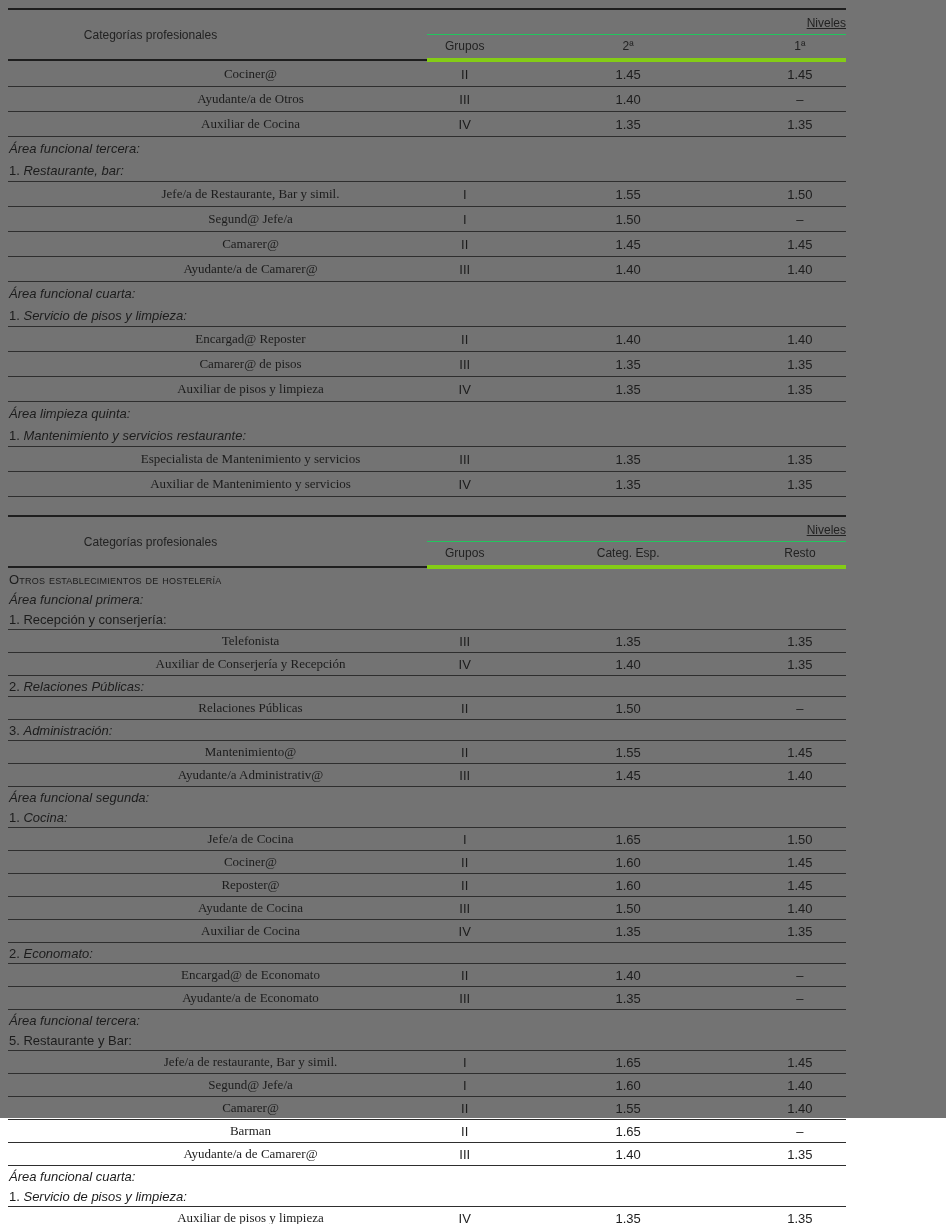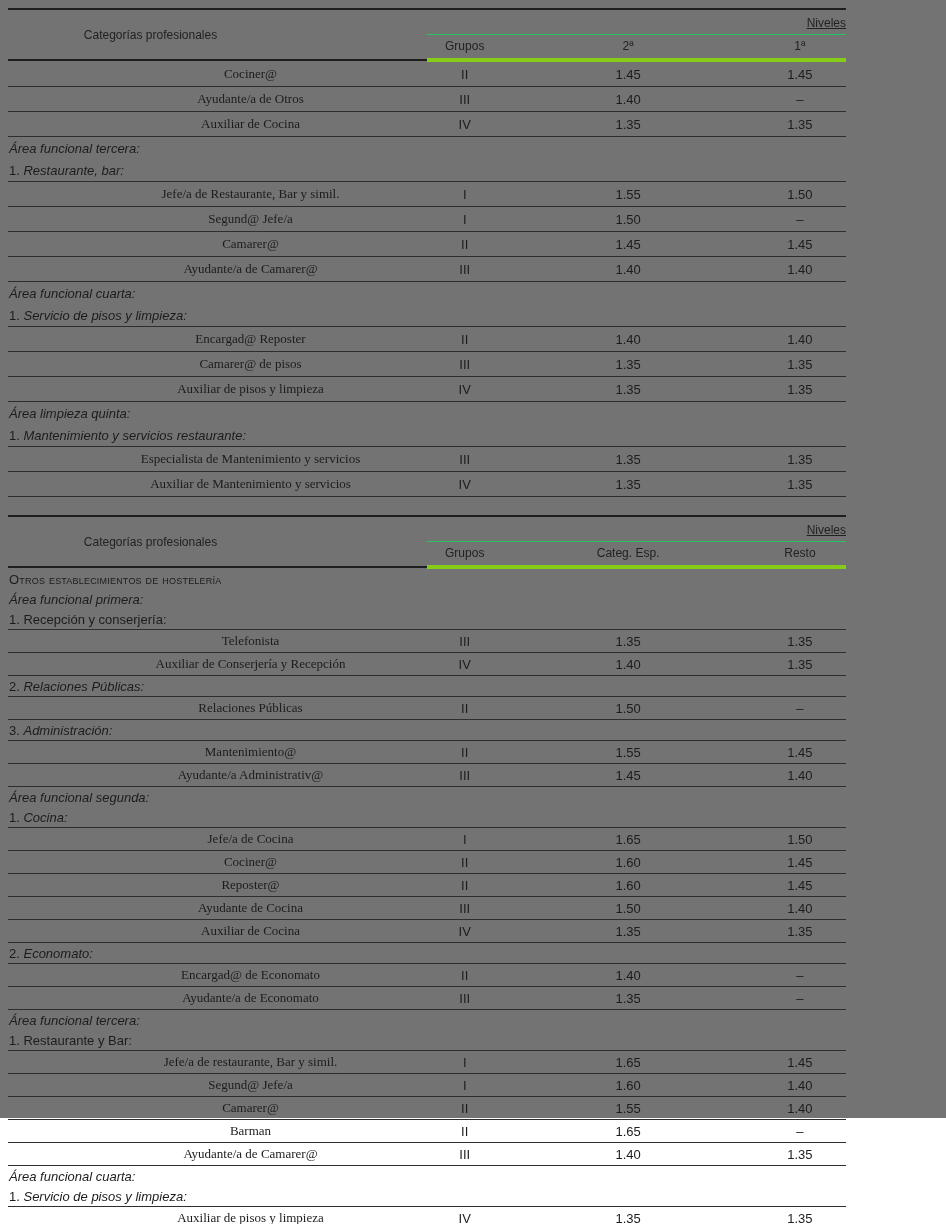--- a/index.html
+++ b/index.html
@@ -287,21 +287,21 @@
         <tr class="data-row">
           <td class="cat">Ayudante/a de Economato</td>
           <td class="num">III</td>
           <td class="num">1.35</td>
           <td class="num">–</td>
         </tr>
         <tr class="section-row">
           <td colspan="4"><span class="it">Área funcional tercera:</span></td>
         </tr>
         <tr class="section-row">
-          <td colspan="4">1. Restaurante y Bar:</td>
+          <td colspan="4">5. Restaurante y Bar:</td>
         </tr>
         <tr class="data-row">
           <td class="cat">Jefe/a de restaurante, Bar y simil.</td>
           <td class="num">I</td>
           <td class="num">1.65</td>
           <td class="num">1.45</td>
         </tr>
         <tr class="data-row">
           <td class="cat">Segund@ Jefe/a</td>
           <td class="num">I</td>

